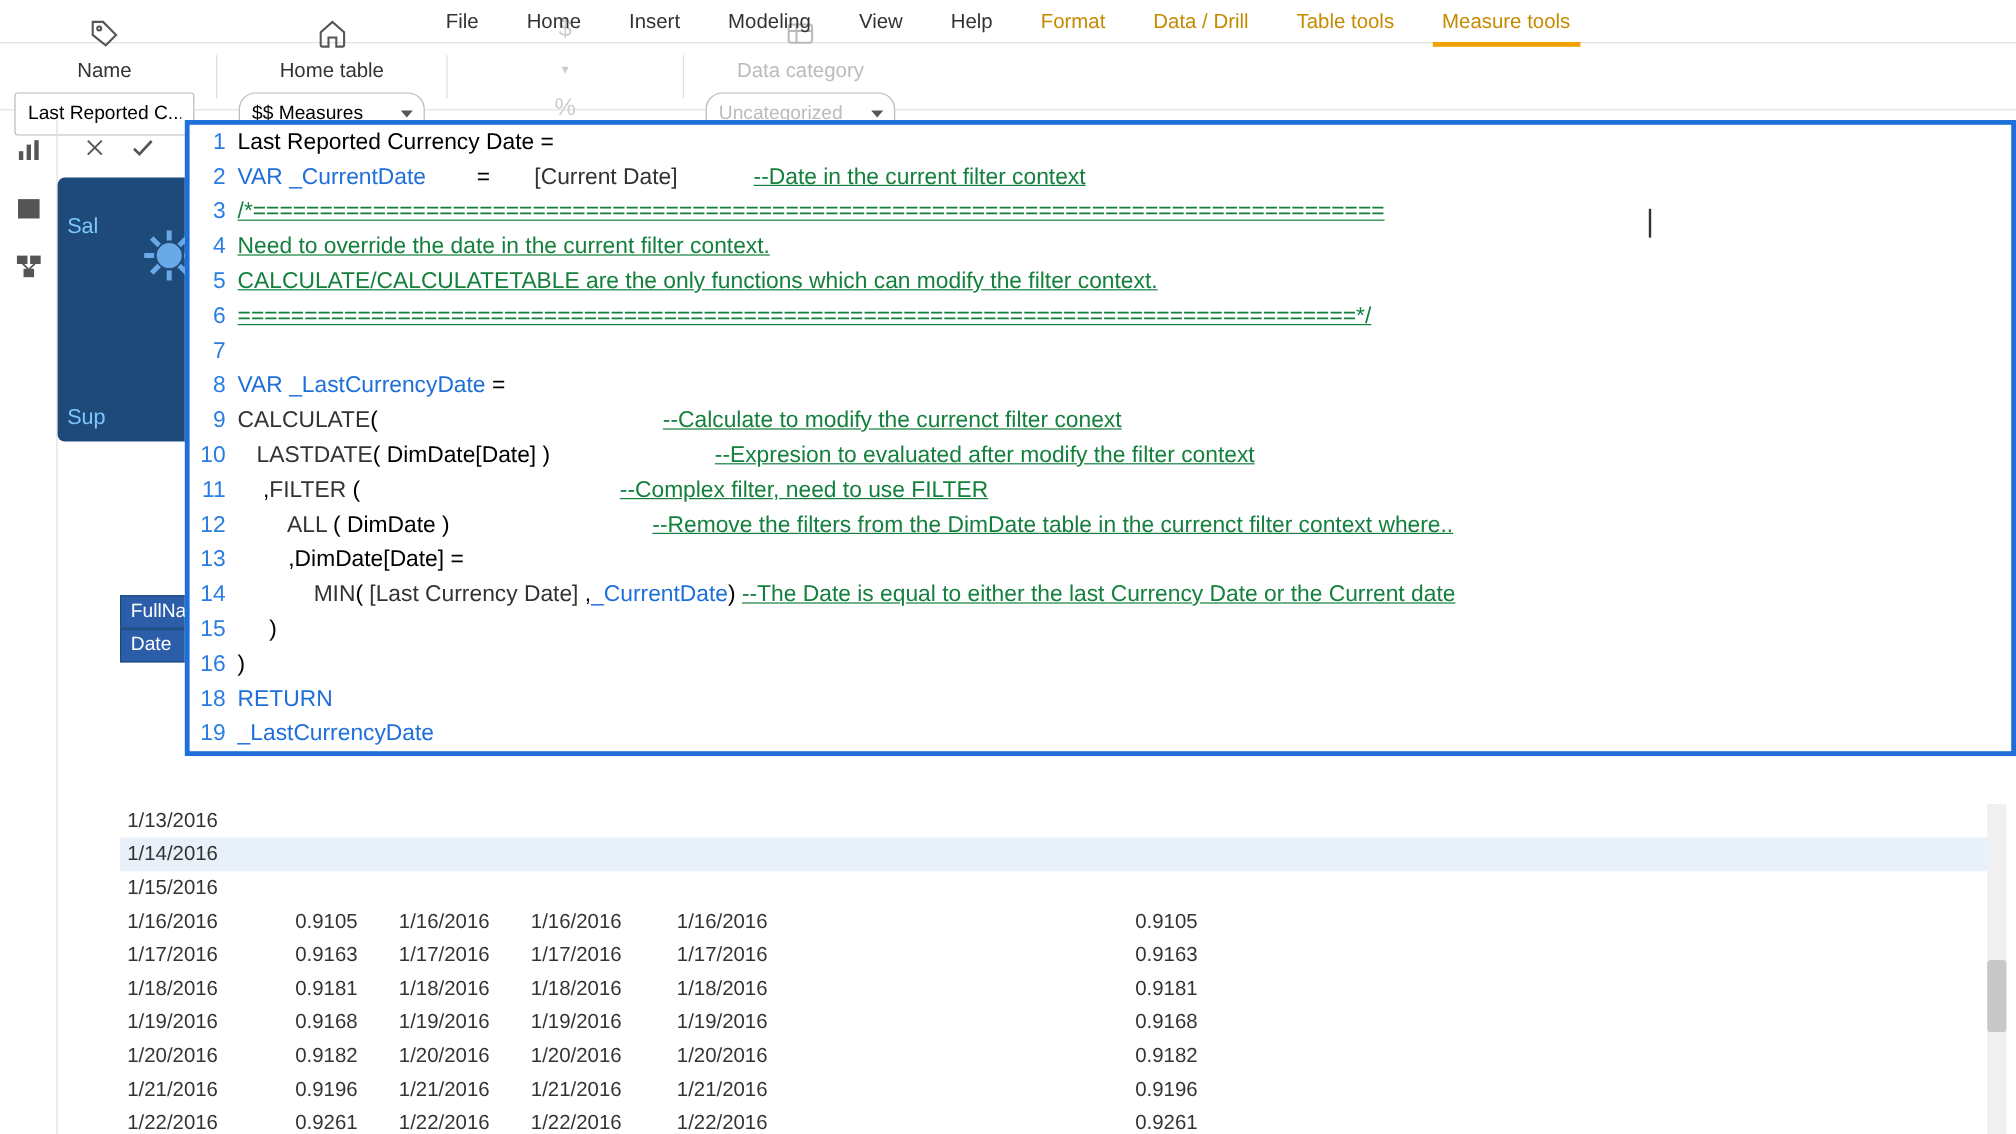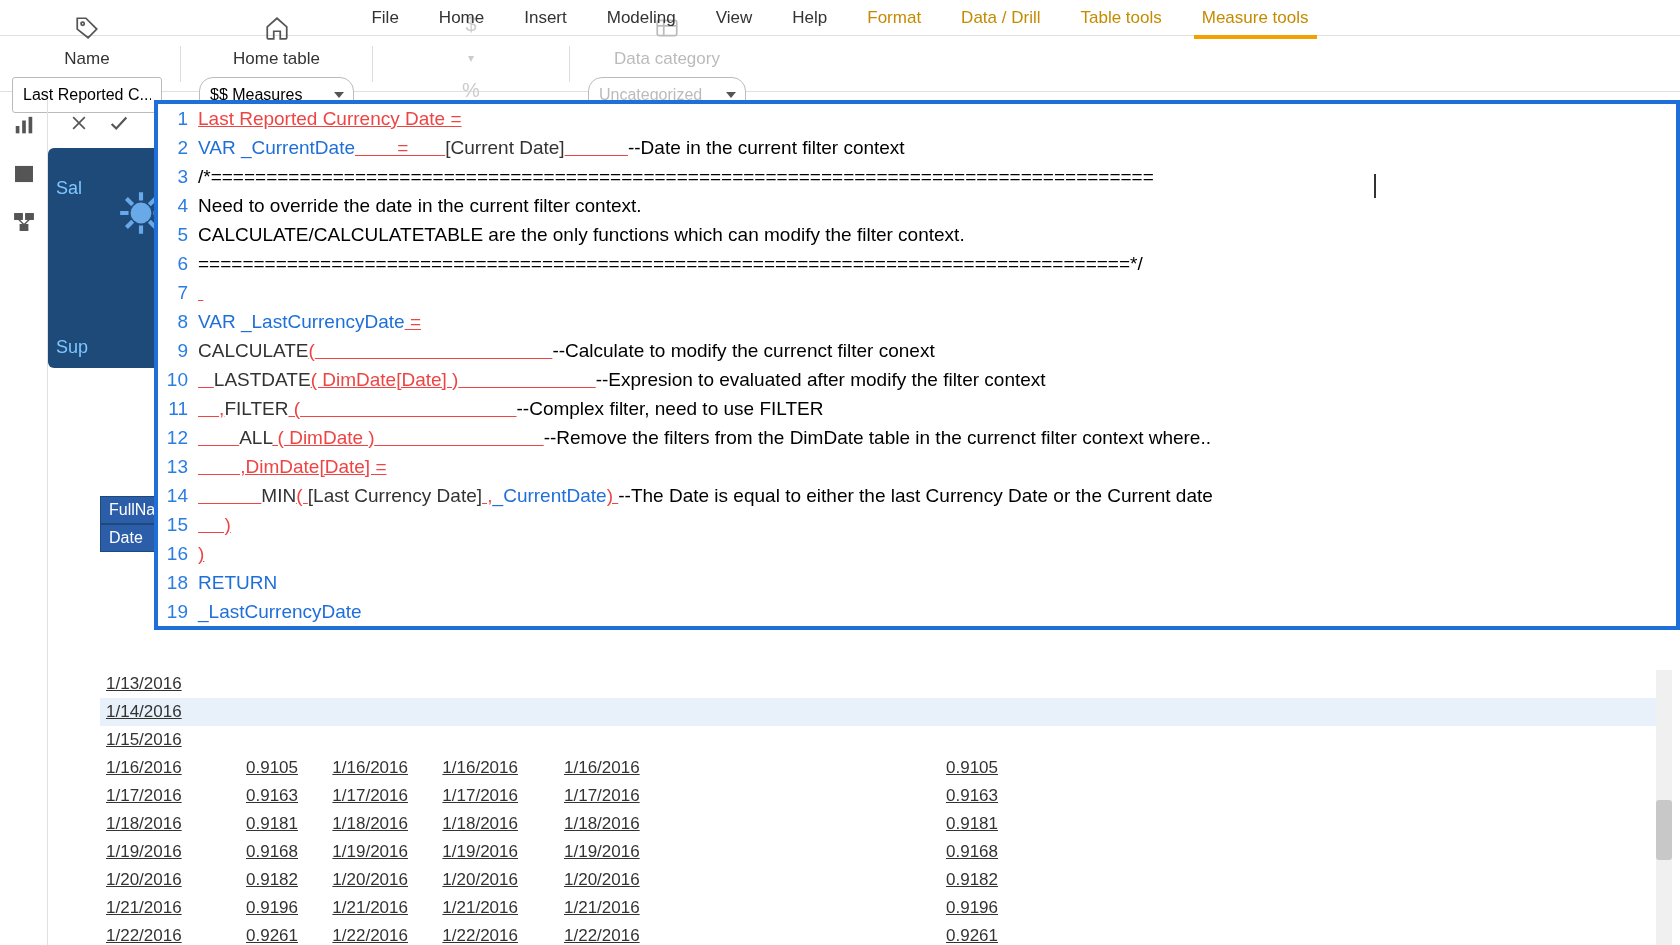--- a/index.html
+++ b/index.html
@@ -37,39 +37,39 @@
 .formula-btns { display:flex; align-items:center; gap:10px; padding:8px 16px 0 16px; }
 .fbtn { width:30px; height:30px; display:flex; align-items:center; justify-content:center; font-size:22px; color:#555; cursor:pointer; }
 
 .code-area { border:4px solid #1e6fd9; margin-left:4px; flex:1; background:#fff; font-family:Consolas,"Courier New",monospace; font-size:19px; line-height:29px; position:relative; }
 .code-line { display:flex; white-space:pre; }
 .gutter { width:40px; text-align:right; padding-right:10px; color:#2a7de1; user-select:none; }
 .code { flex:1; }
 .kw { color:#1e6fd9; }
 .var { color:#1e6fd9; }
 .bracket { color:#333;text-align:right; }
-.comment { color:#000000; }
+.comment { color:#15803d;text-decoration:underline; }
 .func { color:#333; }
-.plain { color:#ef4444;text-decoration:underline; }
+.plain { color:#000000; }
 
 
 .hidden-panel { position:absolute; left:0; top:48px; width:108px; z-index:0; }
 .hidden-panel .blueblock { background:#1e4a7a; color:#fff; height:220px; border-radius:6px 0 0 6px; position:relative; overflow:hidden; }
 .hidden-panel .gear { position:absolute; right:-10px; top:40px; width:50px; height:50px; }
 .hidden-panel .txt { position:absolute; left:8px; bottom:10px; font-size:18px; color:#7dc7ff; }
 
 
 .viz-header { position:absolute; left:52px; top:396px; width:108px; z-index:0; }
 .viz-header .hcell { background:#2b5da8; color:#fff; padding:4px 8px; font-size:16px; border:1px solid #1e4a7a; }
 
 
 .grid { position:absolute; left:52px; top:570px; right:12px; bottom:0; font-size:17px; color:#333; }
 .grow { display:flex; align-items:center; height:28px; }
 .grow.sel { background:#e8f0fa; }
-.gcell { padding:0 6px;text-decoration:underline; }
+.gcell { padding:0 6px; }
 .c0 { width:108px; }
 .c1 { width:96px; text-align:right; }
 .c2 { width:110px; text-align:right; }
 .c3 { width:110px; text-align:right; }
 .c4 { width:260px; text-align:left; padding-left:40px; }
 .c5 { width:220px; text-align:right; }
 
 .scroll-stub { position:absolute; right:8px; top:570px; width:16px; height:280px; background:#f0f0f0; }
 .scroll-thumb { position:absolute; right:8px; top:700px; width:16px; height:60px; background:#c8c8c8; border-radius:3px; }
 

